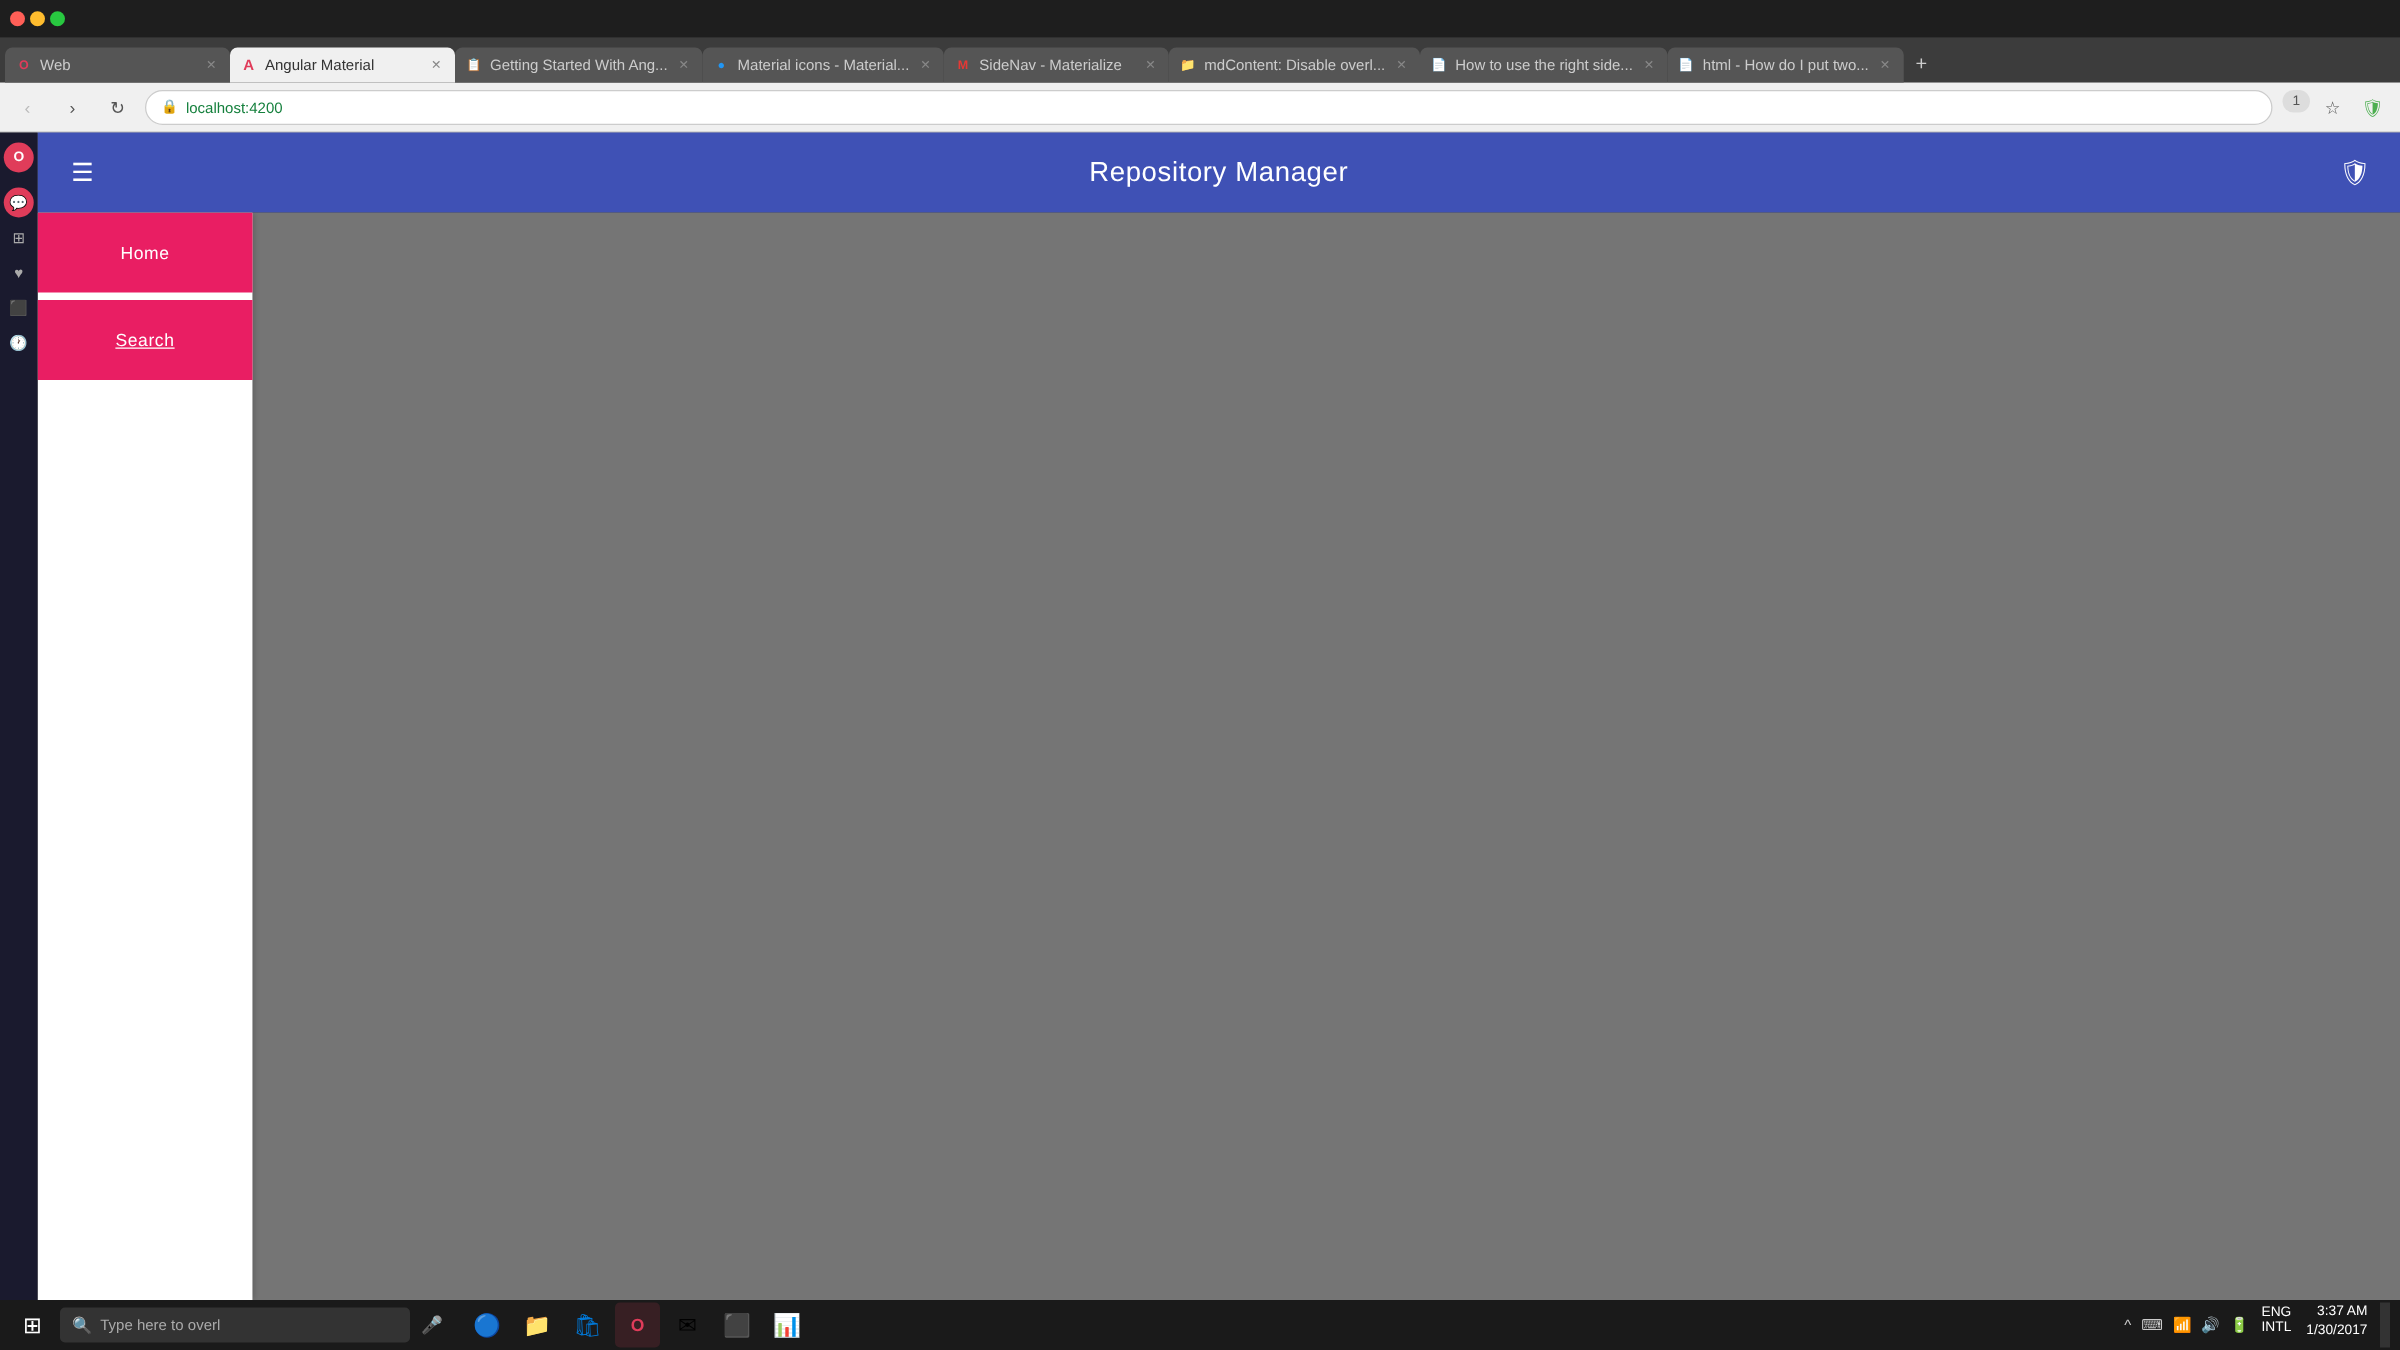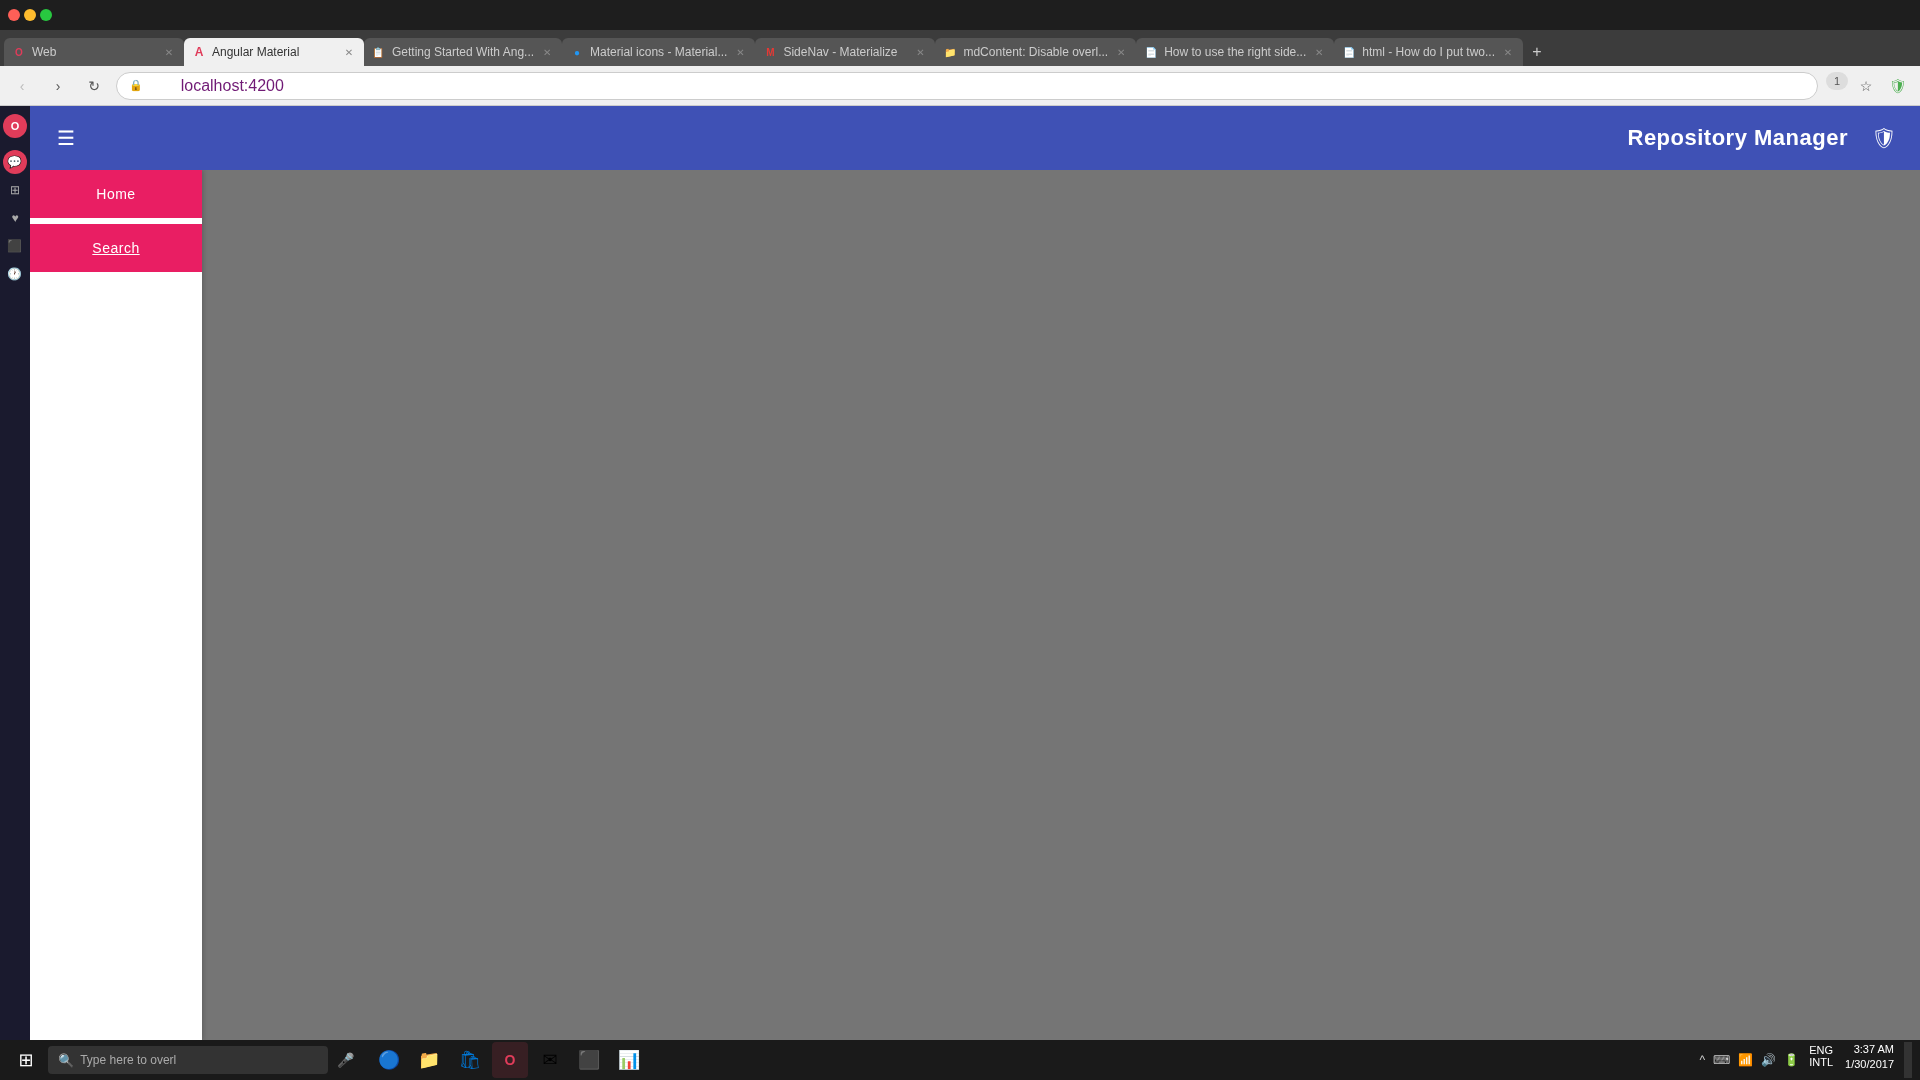--- a/index.html
+++ b/index.html
@@ -123,24 +123,23 @@
       align-items: center;
       padding: 0 12px;
       font-size: 12px;
       color: #333;
       gap: 6px;
     }
     .address-input {
       border: none;
       outline: none;
       flex: 1;
-      font-size: 16px;
-      color: #701a75;
+      font-size: 12px;
+      color: #15803d;
       background: transparent;
-      margin-left: 32px;
     }
     .nav-actions { display: flex; gap: 4px; }
 
     
     .opera-sidebar {
       position: absolute;
       left: 0;
       top: 106px;
       width: 30px;
       height: calc(1080px - 106px - 40px);
@@ -207,23 +206,23 @@
       background: transparent;
       display: flex;
       align-items: center;
       justify-content: center;
       cursor: pointer;
       color: white;
       font-size: 20px;
     }
     .app-title {
       flex: 1;
-      text-align: right;
+      text-align: center;
       font-size: 22px;
-      font-weight: 700;
+      font-weight: 400;
       letter-spacing: 0.5px;
     }
     .toolbar-actions { display: flex; gap: 8px; align-items: center; }
     .toolbar-icon-btn {
       width: 40px;
       height: 40px;
       border-radius: 50%;
       border: none;
       background: transparent;
       display: flex;
@@ -244,21 +243,21 @@
     
     .sidenav {
       width: 172px;
       background: white;
       box-shadow: 2px 0 4px rgba(0,0,0,0.15);
       display: flex;
       flex-direction: column;
       z-index: 5;
     }
     .nav-item {
-      height: 48px;
+      height: 64px;
       display: flex;
       align-items: center;
       justify-content: center;
       cursor: pointer;
       font-size: 14px;
       font-weight: 500;
       transition: background 0.2s;
       background: #e91e63;
       color: white;
       letter-spacing: 0.5px;

